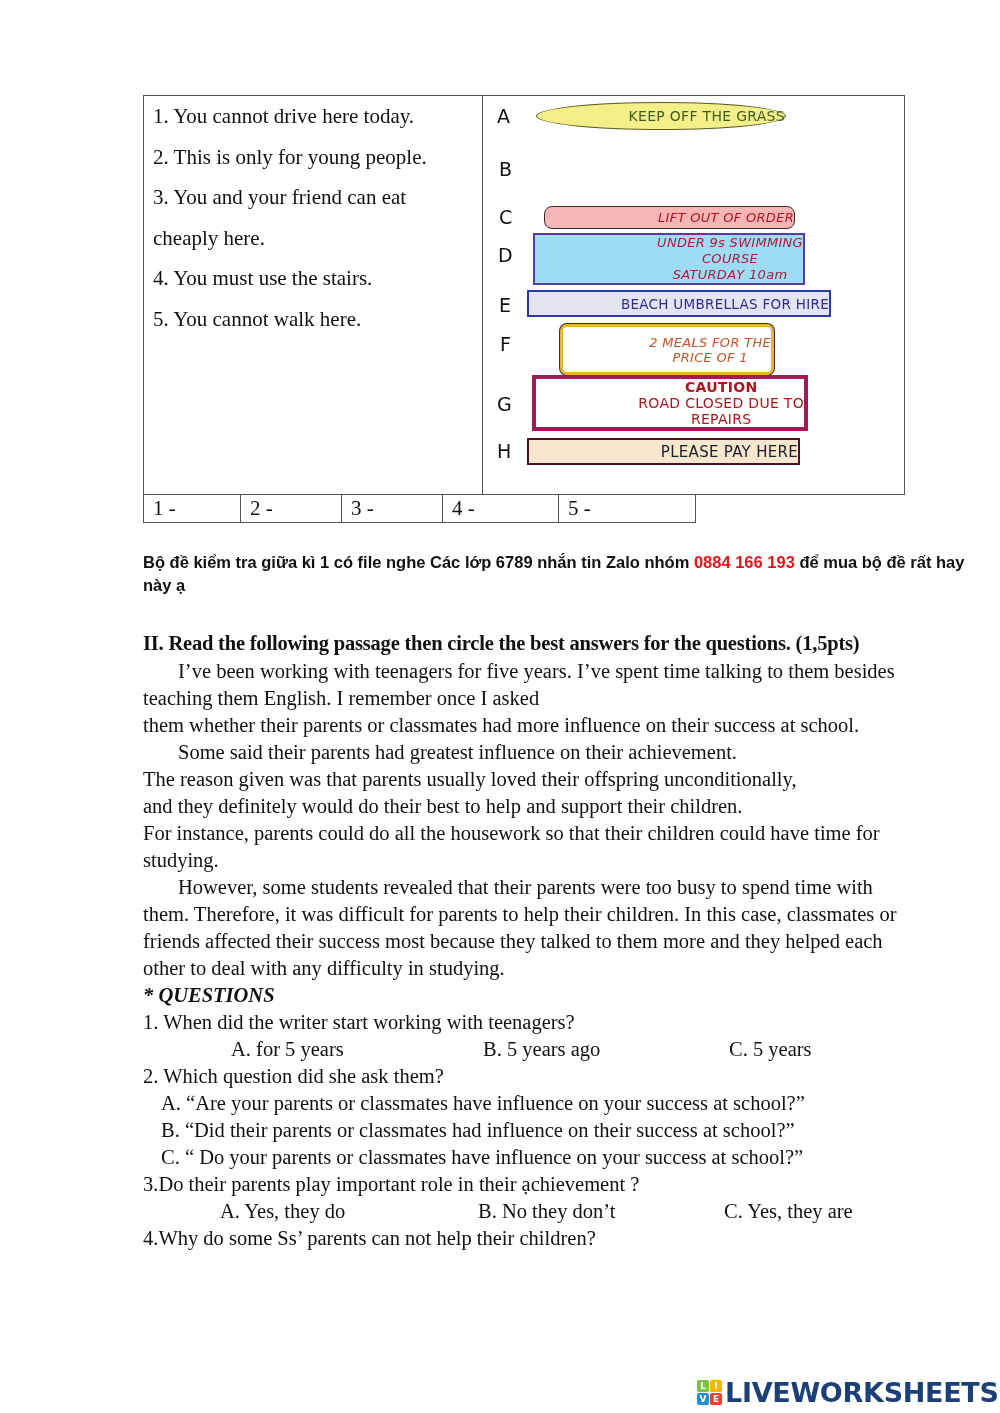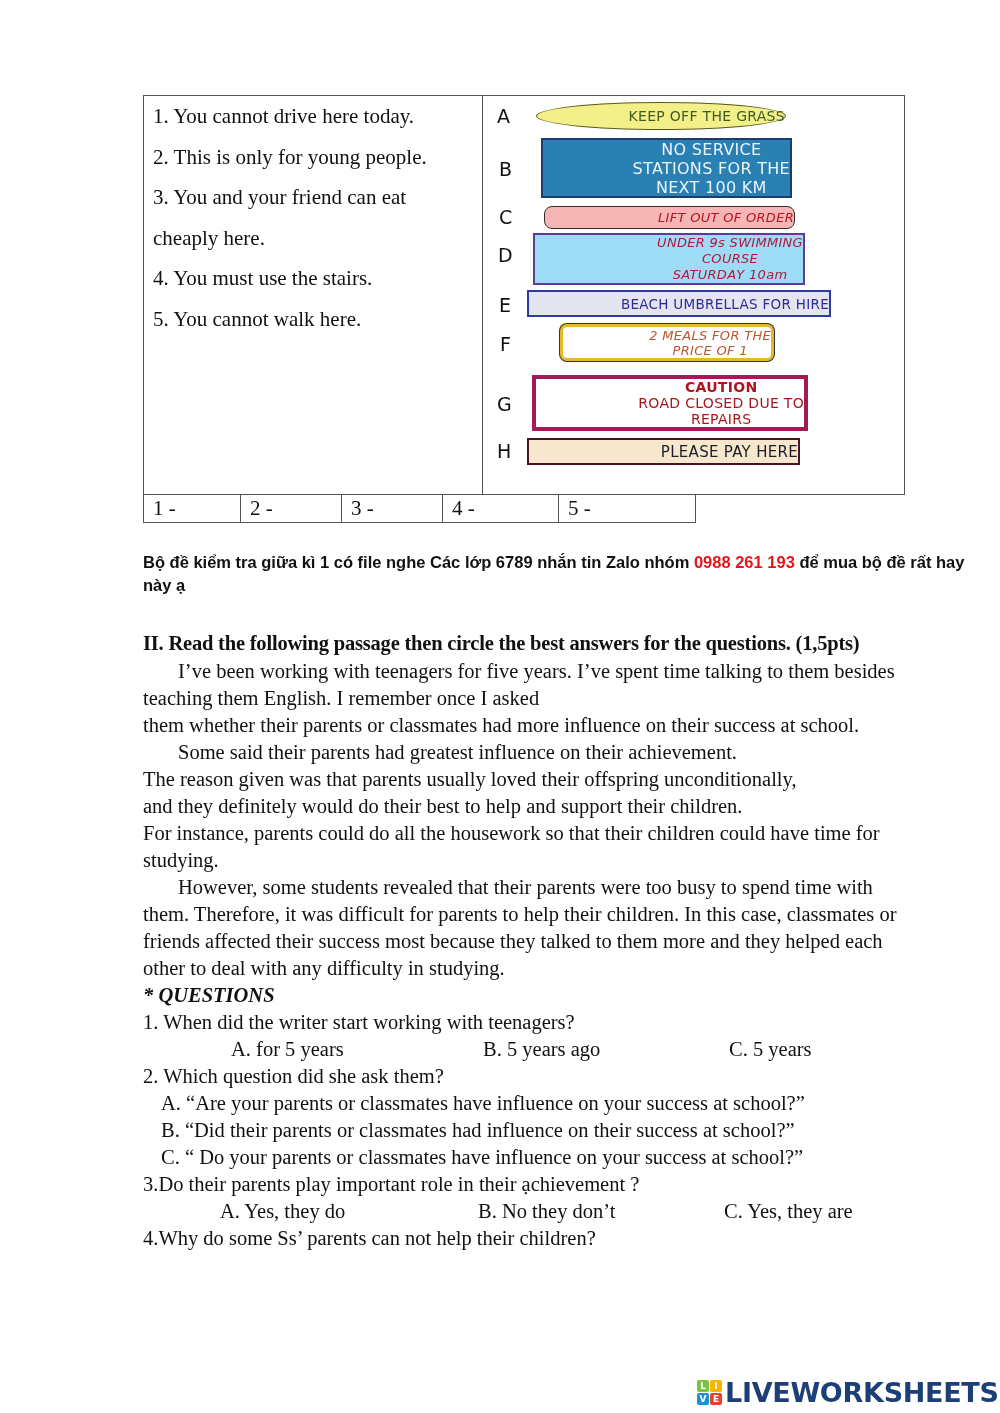--- a/index.html
+++ b/index.html
@@ -9,21 +9,21 @@
   .match-left { position:absolute; left:0; top:0; width:339px; height:100%; border-right:1px solid #555; box-sizing:border-box; padding:0 0 0 9px; }
   .match-left .stmt { font-size:21px; line-height:40.6px; white-space:nowrap; }
   .match-right { position:absolute; left:339px; top:0; right:0; height:100%; }
   .sign-letter { position:absolute; font-family:"DejaVu Sans", sans-serif; font-size:19px; color:#111; }
   .sign { position:absolute; box-sizing:border-box; display:flex; align-items:center; justify-content:flex-end; text-align:center; font-family:"DejaVu Sans", sans-serif; font-size:14px; line-height:16px; letter-spacing:0.3px; }
   .sign-a { left:53px; top:6px; width:250px; height:28px; background:#f3f08a; border:1.5px solid #5a5a20; border-radius:50%; color:#3d5b22; }
   .sign-b { left:58px; top:42px; width:251px; height:60px; background:#2a7fb3; border:2px solid #1c3b6e; color:#eaf4fb; font-size:16px; line-height:19px; }
   .sign-c { left:61px; top:110px; width:251px; height:23px; background:#f7b6b6; border:1.5px solid #3a2a2a; border-radius:8px; color:#b5141e; font-size:13px;font-style:italic; }
   .sign-d { left:50px; top:137px; width:272px; height:52px; background:#9edcf5; border:2px solid #5c3b9a; color:#b01a3a; font-style:italic; font-size:13px; line-height:16px; }
   .sign-e { left:44px; top:194px; width:304px; height:27px; background:#e5e5ef; border:2px solid #2a3aa6; color:#2c2a98; font-size:13.5px; }
-  .sign-f { left:77px; top:228px; width:214px; height:37px; background:#fff; border:3px solid #e8b82a; border-radius:7px; color:#c0552b; font-style:italic; font-size:13px; line-height:15px; box-shadow:0 0 0 1px #333; }
+  .sign-f { left:77px; top:228px; width:214px; height:51px; background:#fff; border:3px solid #e8b82a; border-radius:7px; color:#c0552b; font-style:italic; font-size:13px; line-height:15px; box-shadow:0 0 0 1px #333; }
   .sign-g { left:49px; top:279px; width:276px; height:56px; background:#fff; border:4px solid #a51a56; color:#a8171f; font-size:14px; line-height:16px;padding-left:40px; }
   .sign-g b { font-weight:bold; color:#a8171f; }
   .sign-h { left:44px; top:342px; width:273px; height:27px; background:#f7e7cc; border:2.5px solid #4a1128; color:#1c1c2c; font-size:15px; }
 
   .answer-row { position:absolute; left:143px; top:494px; height:29px; display:flex; border:1px solid #555; border-top:none; box-sizing:border-box; }
   .answer-cell { border-right:1px solid #555; font-size:21px; line-height:28px; padding-left:9px; box-sizing:border-box; white-space:nowrap; }
   .answer-cell:last-child { border-right:none; }
 
   .promo { position:absolute; left:143px; top:551px; width:840px; font-family:"Liberation Sans", sans-serif; font-weight:bold; font-size:16.5px; line-height:23px; color:#111; }
   .promo .phone { color:#e8141c; }
@@ -54,27 +54,20 @@
     <div class="stmt">4. You must use the stairs.</div>
     <div class="stmt">5. You cannot walk here.</div>
   </div>
   <div class="match-right">
     <span class="sign-letter" style="left:14px;top:9px;">A</span>
     <div class="sign sign-a">
         <span>KEEP OFF THE GRASS</span>
       </div>
 
     <span class="sign-letter" style="left:16px;top:62px;">B</span>
-    <div class="sign sign-b">
-      <div>
-          <div>NO SERVICE</div>
-          <div>STATIONS FOR THE</div>
-          <div>NEXT 100 KM</div>
-        </div>
-    </div>
 
     <span class="sign-letter" style="left:16px;top:110px;">C</span>
     <div class="sign sign-c">
         <span>LIFT OUT OF ORDER</span>
       </div>
 
     <span class="sign-letter" style="left:15px;top:148px;">D</span>
     <div class="sign sign-d">
       <div>
           <div>UNDER 9s SWIMMING</div>
@@ -114,21 +107,21 @@
 
 <div class="answer-row">
   <div class="answer-cell" style="width:97px;">1 -</div>
   <div class="answer-cell" style="width:101px;">2 -</div>
   <div class="answer-cell" style="width:101px;">3 -</div>
   <div class="answer-cell" style="width:116px;">4 -</div>
   <div class="answer-cell" style="width:136px;">5 -</div>
 </div>
 
 <div class="promo">
-  <span>Bộ đề kiểm tra giữa kì 1 có file nghe Các lớp 6789 nhắn tin Zalo nhóm </span><span class="phone">0988 261 193</span><span> để mua bộ đề rất hay này ạ</span>
+  <span>Bộ đề kiểm tra giữa kì 1 có file nghe Các lớp 6789 nhắn tin Zalo nhóm </span><span class="phone">0884 166 193</span><span> để mua bộ đề rất hay này ạ</span>
 </div>
 
 <div class="section">
   <div class="section-title">II. Read the following passage then circle the best answers for the questions. (1,5pts)</div>
   <div class="para" style="margin-top:1px;"><span class="indent"></span><span>I’ve  been working with teenagers for five years. I’ve spent time talking to them besides teaching them English. I remember once I asked</span></div>
   <div class="para">them   whether their parents or classmates had more influence on their success at school.</div>
   <div class="para"><span class="indent"></span><span>Some said their parents had  greatest influence on their achievement.</span></div>
   <div class="para">The reason given was that parents usually loved their offspring unconditionally,</div>
   <div class="para">and they definitely would do their best to help and support their children.</div>
   <div class="para">For instance, parents could do all the housework so that their children could have time for studying.</div>

